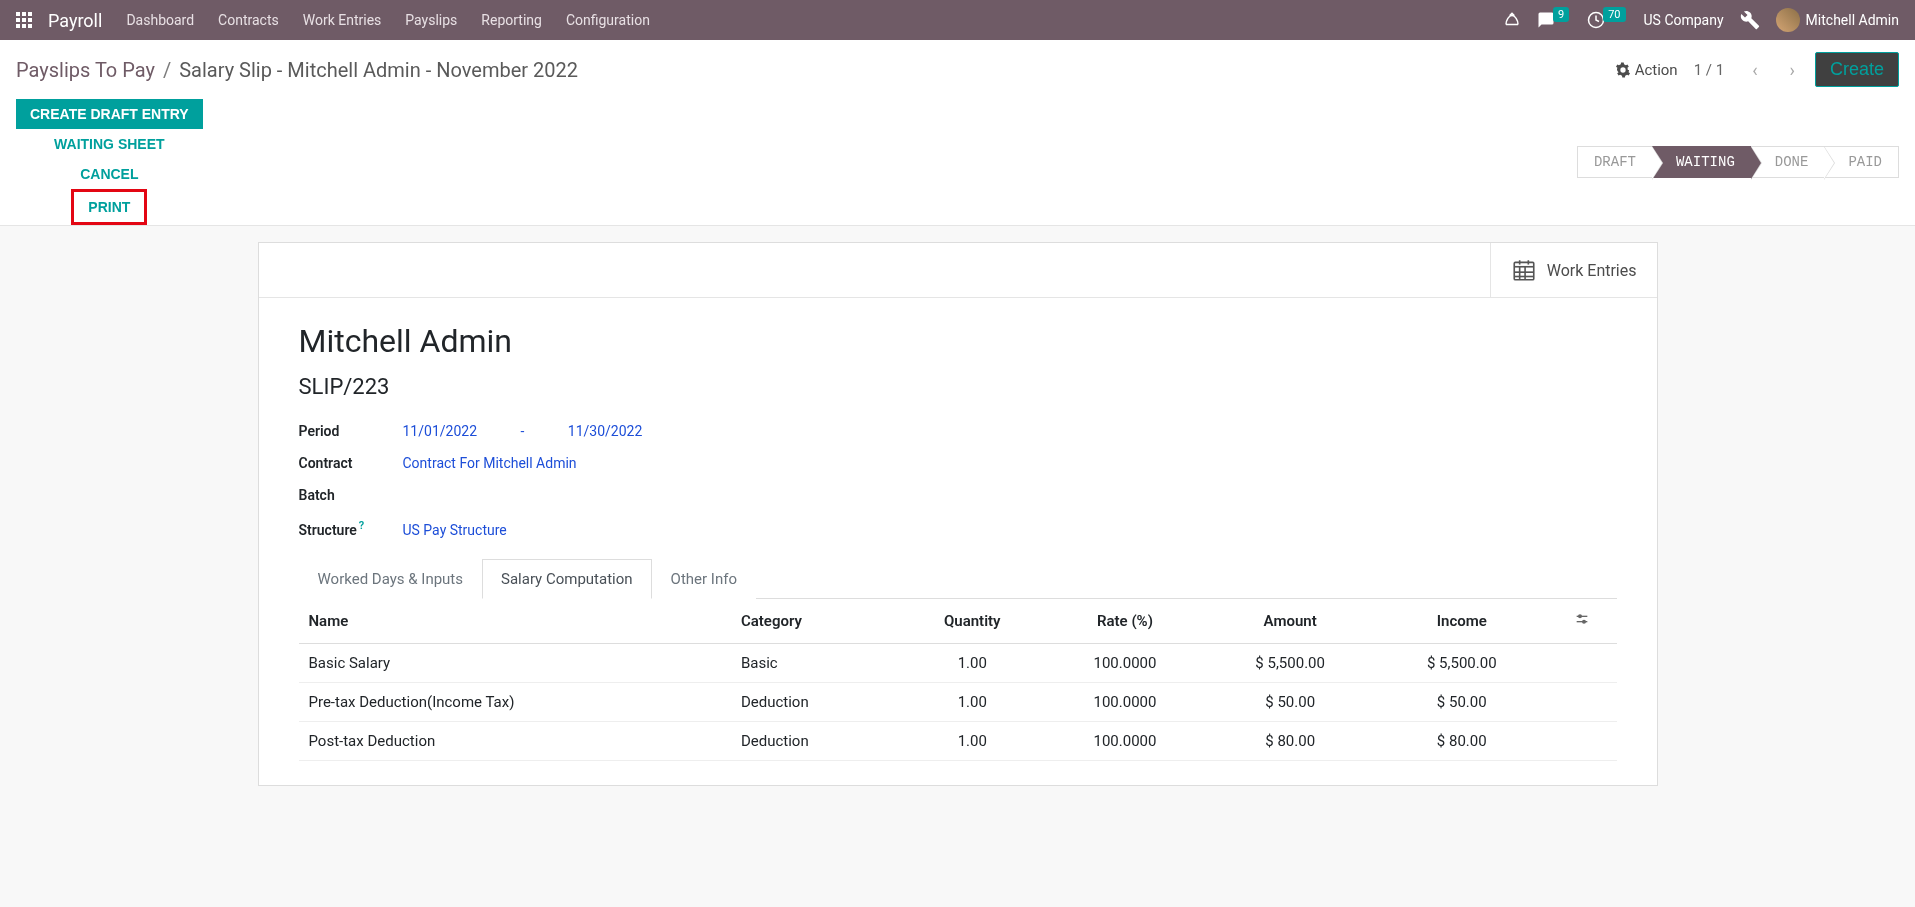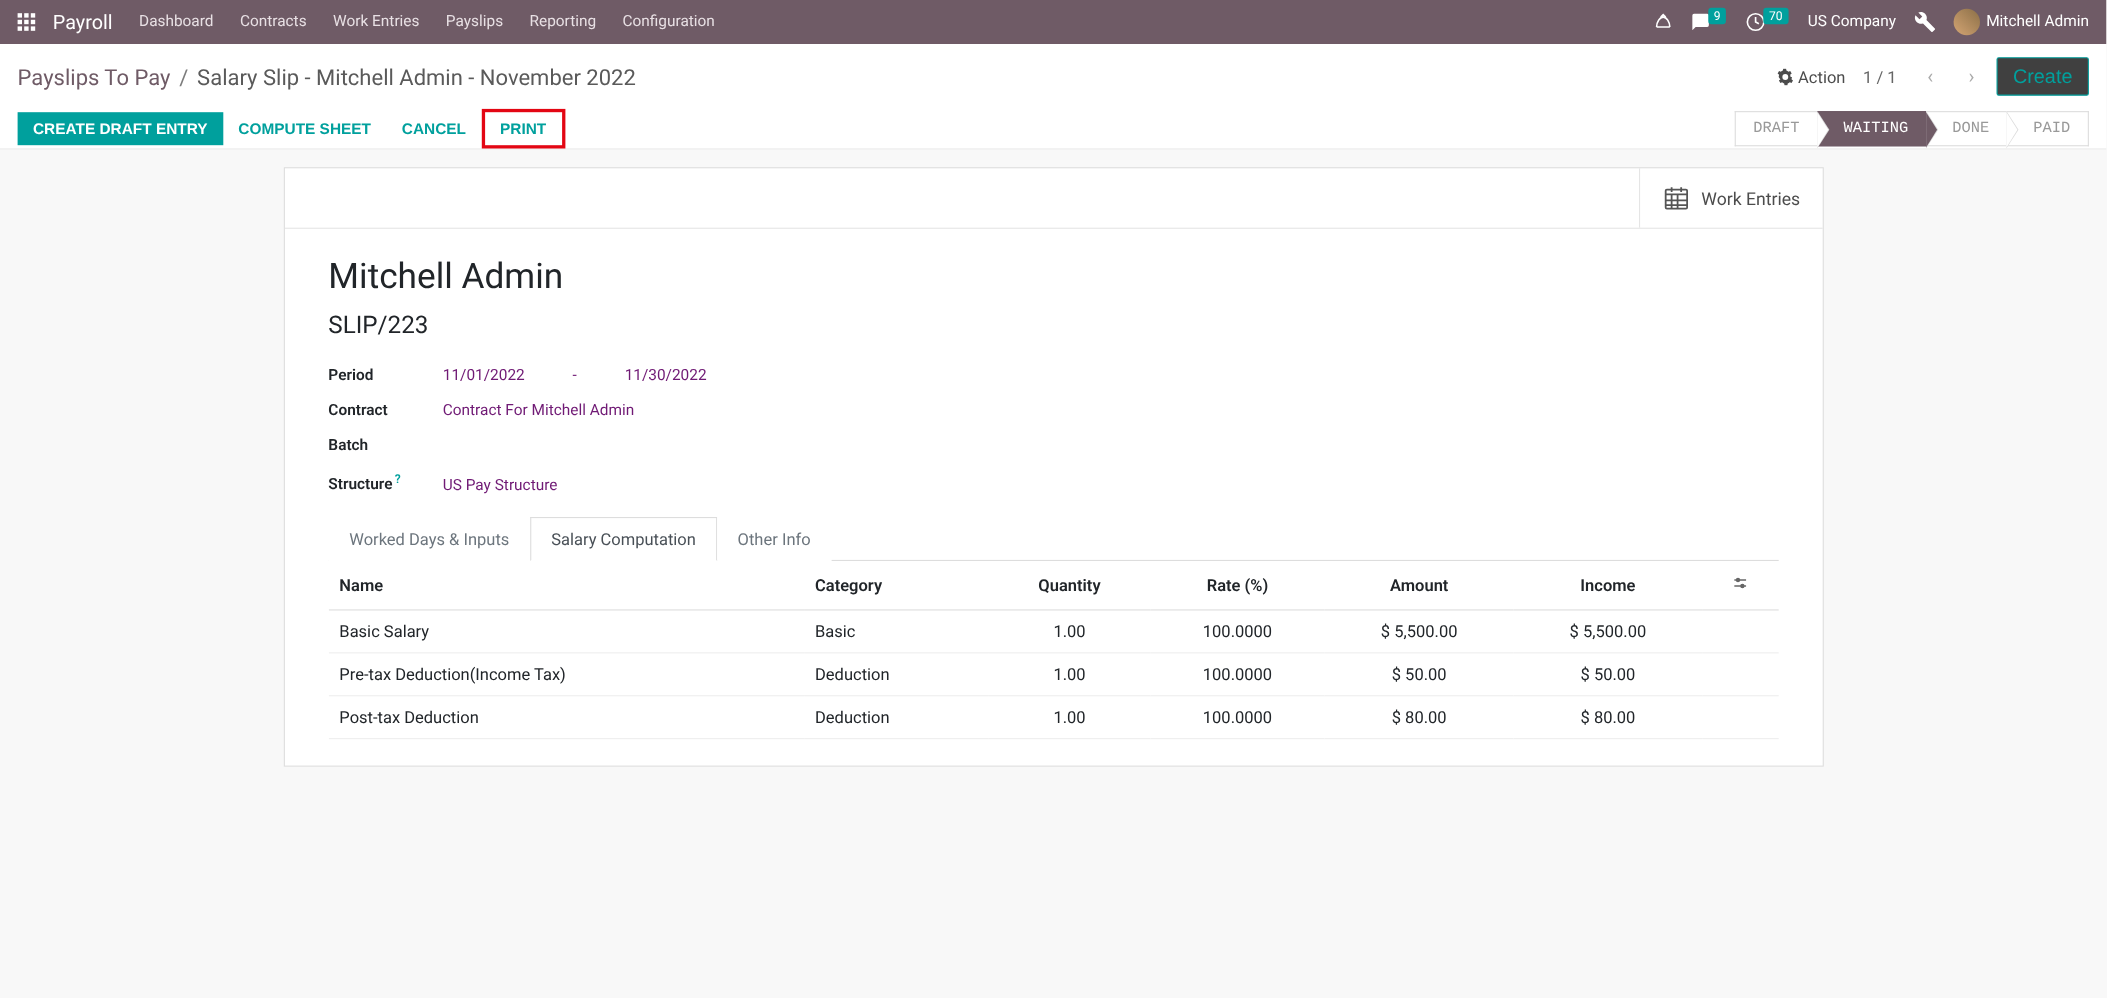--- a/index.html
+++ b/index.html
@@ -35,21 +35,21 @@
 .breadcrumb { font-size: 20px; color: #7c7c7c; display: flex; gap: 8px; }
 .breadcrumb .link { color: #6f5b66; cursor: pointer; }
 .breadcrumb .current { color: #5a5a5a; }
 .cp-right-top { display: flex; align-items: center; gap: 16px; }
 .action-btn { color: #4c4c4c; cursor: pointer; display: flex; align-items: center; gap: 4px; font-size: 15px; }
 .pager { display: flex; align-items: center; gap: 24px; color: #666; font-size: 15px; }
 .pager .nav { cursor: pointer; color: #aaa; font-size: 18px; padding: 0 4px; }
 .create-btn { border: 1px solid #00a09d; color: #00a09d; background: #404040; padding: 6px 14px; font-size: 18px; cursor: pointer; border-radius: 2px; }
 
 .cp-bottom { display: flex; justify-content: space-between; align-items: center; }
-.action-buttons { display: flex; gap: 0; align-items: center; }
+.action-buttons { display: flex; gap: 0; align-items: center; flex-direction: column; }
 .btn-primary { background: #00a09d; color: #fff; border: none; padding: 7px 14px; font-size: 14px; font-weight: 700; cursor: pointer; }
 .btn-link { background: none; border: none; color: #00a09d; font-size: 14px; font-weight: 700; cursor: pointer; padding: 7px 14px; }
 .highlighted { border: 3px solid #e30613; }
 
 .statusbar { display: flex; align-items: center; font-family: Liberation Mono, monospace; }
 .status-step {
   position: relative;
   padding: 7px 16px 7px 24px;
   background: #fff;
   color: #999;
@@ -98,21 +98,21 @@
 .button-box { display: flex; justify-content: flex-end; border-bottom: 1px solid #e5e5e5; }
 .stat-btn { display: flex; align-items: center; gap: 10px; padding: 14px 20px; border-left: 1px solid #e5e5e5; cursor: pointer; color: #4c4c4c; font-size: 16px; }
 .stat-btn svg { width: 26px; height: 26px; }
 
 .sheet-content { padding: 24px 40px; }
 .title-h1 { font-size: 32px; font-weight: 400; color: #212529; }
 .title-ref { font-size: 22px; color: #212529; margin-top: 14px; }
 .fields { margin-top: 24px; }
 .field-row { display: flex; margin-bottom: 16px; align-items: baseline; }
 .field-label { width: 104px; font-weight: 600; color: #212529; font-size: 14px; }
-.field-value { color: #701a75; font-size: 14px; text-align: right; }
+.field-value { color: #1d4ed8; font-size: 14px; text-align: right; }
 .field-label .help { color: #00a09d; font-size: 11px; vertical-align: super; margin-left: 2px; }
 .period-sep { margin: 0 40px 0 40px; }
 
 .tabs { display: flex; margin-top: 20px; border-bottom: 1px solid #ddd; }
 .tab { padding: 10px 18px; border: 1px solid transparent; border-bottom: none; cursor: pointer; color: #6c757d; font-size: 15px; position: relative; top: 1px; background: #fff; }
 .tab.active { border-color: #ddd; color: #495057; border-bottom: 1px solid #fff; }
 
 .table { width: 100%; border-collapse: collapse; margin-top: 0; }
 .table th { text-align: left; padding: 12px 10px; font-weight: 600; color: #212529; border-bottom: 1px solid #ddd; font-size: 15px; }
 .table th.right, .table td.right { text-align: center; }
@@ -197,21 +197,21 @@
         <span>1 / 1</span>
         <span class="nav">‹</span>
         <span class="nav">›</span>
       </div>
       <button class="create-btn">Create</button>
     </div>
   </div>
   <div class="cp-bottom">
     <div class="action-buttons">
       <button class="btn-primary">CREATE DRAFT ENTRY</button>
-      <button class="btn-link">COMPUTE SHEET</button>
+      <button class="btn-link">WAITING SHEET</button>
       <button class="btn-link">CANCEL</button>
       <button class="btn-link highlighted">PRINT</button>
     </div>
     <div class="statusbar">
       <div class="status-step first">DRAFT</div>
       <div class="status-step active">WAITING</div>
       <div class="status-step">DONE</div>
       <div class="status-step last">PAID</div>
     </div>
   </div>

